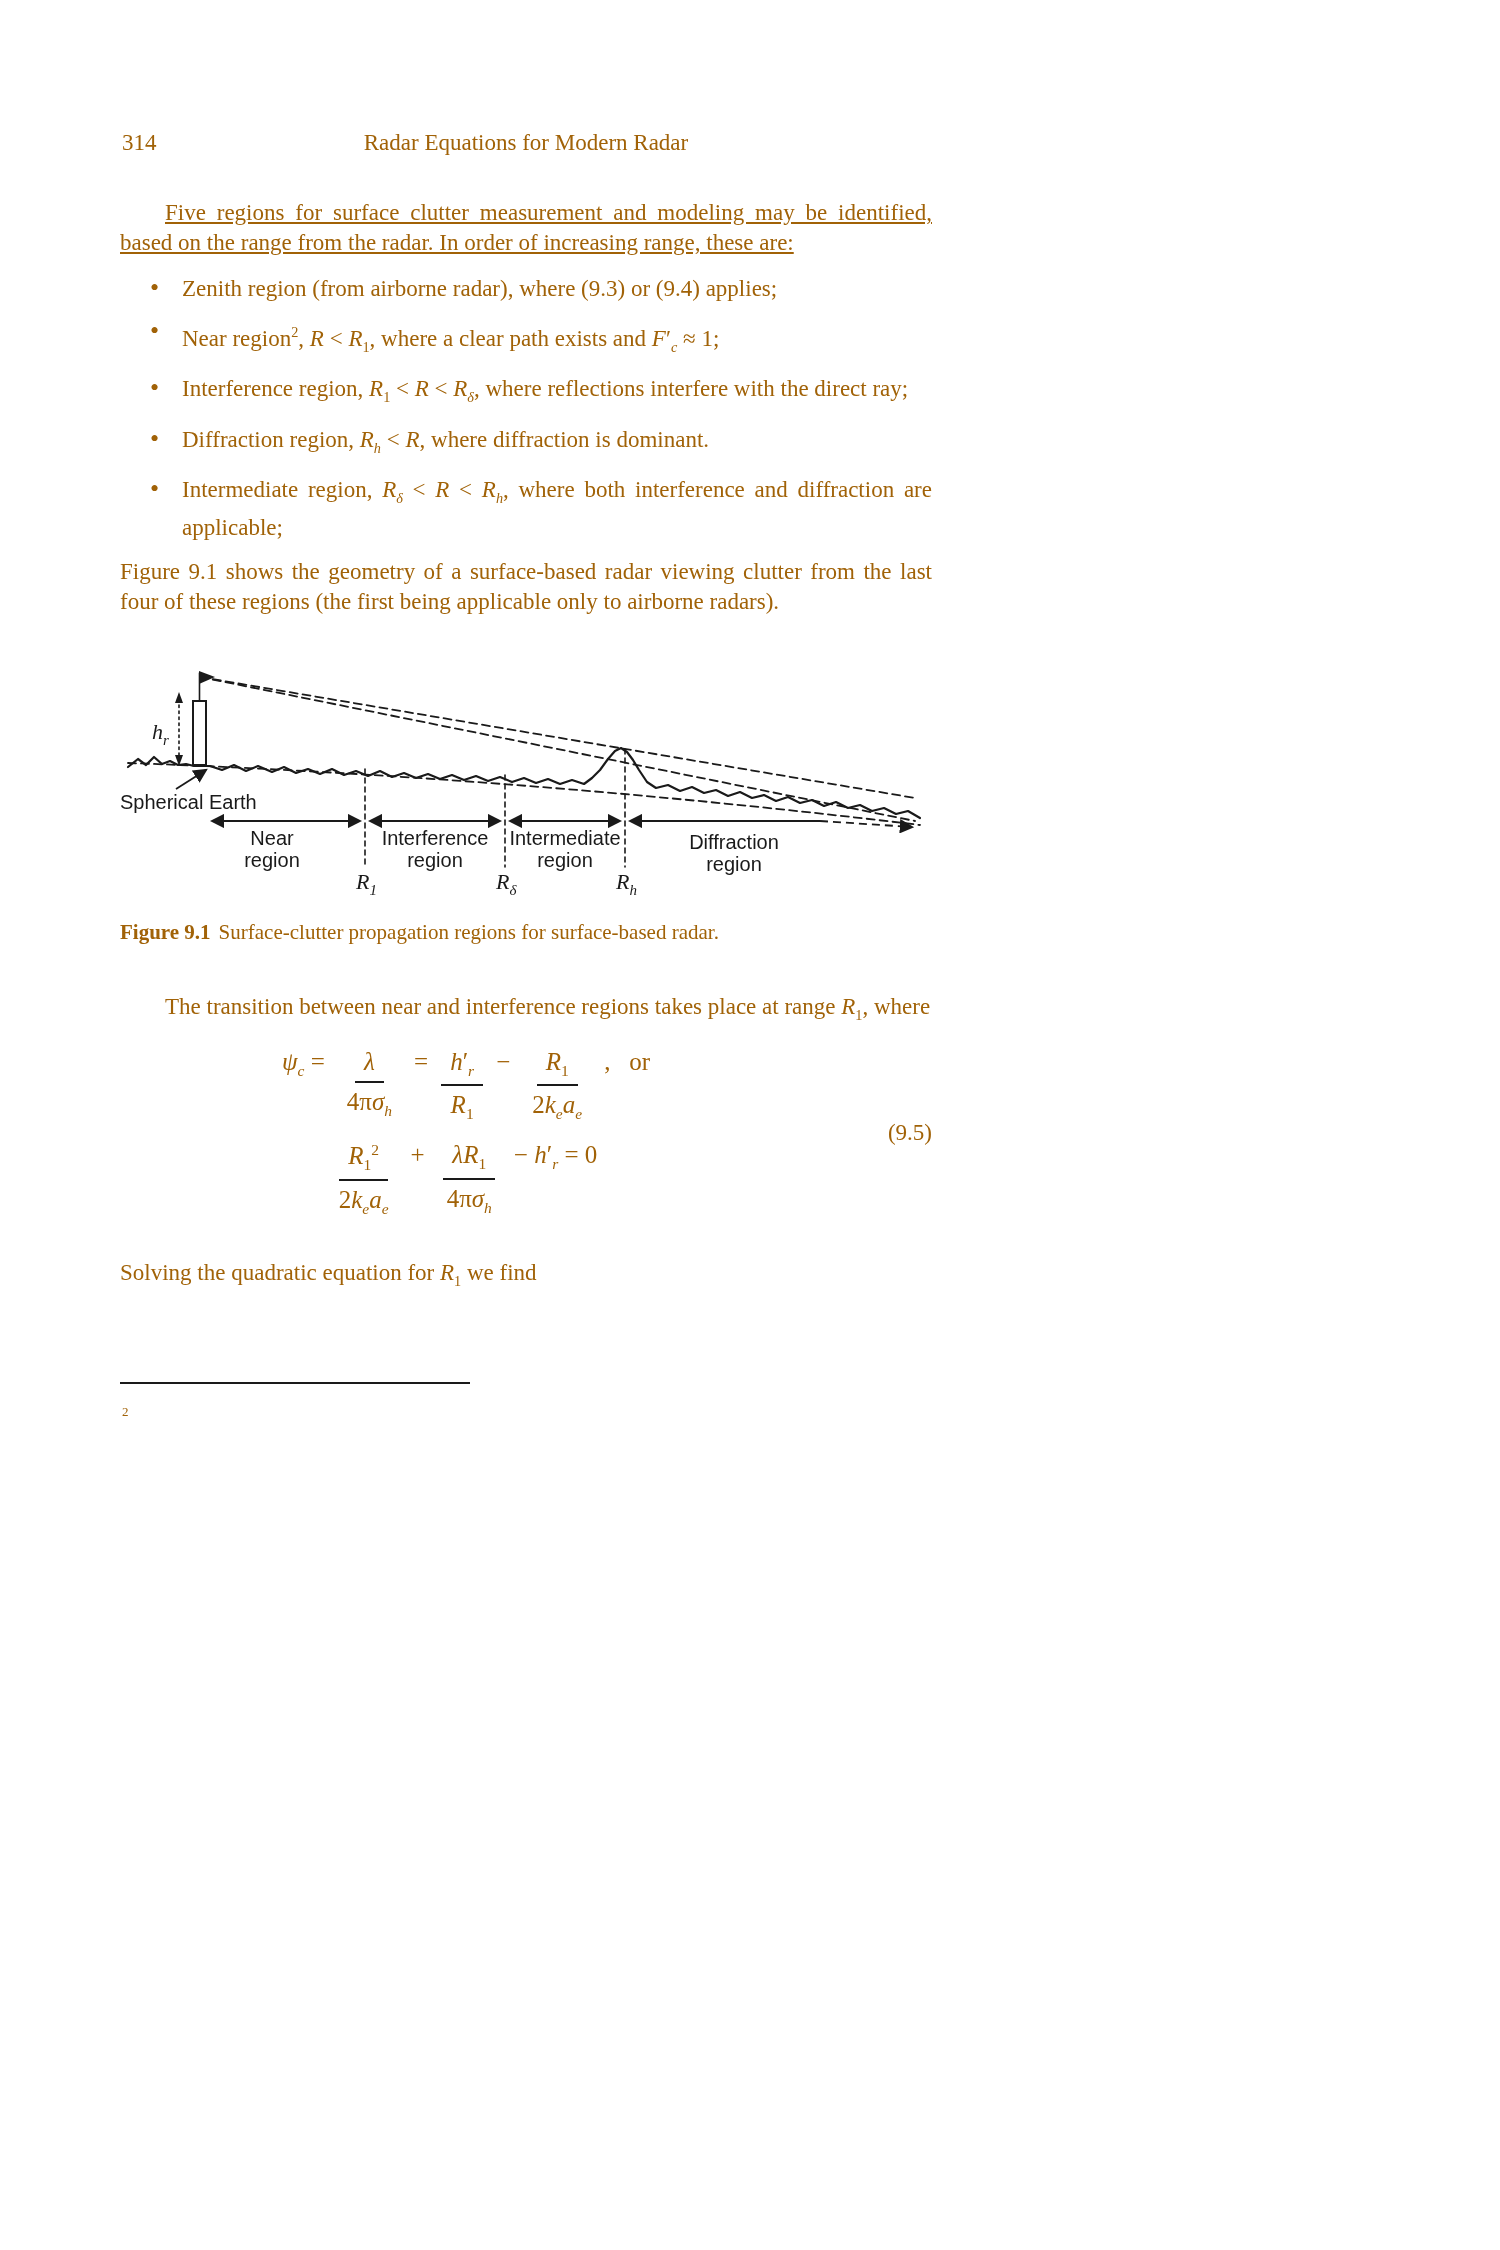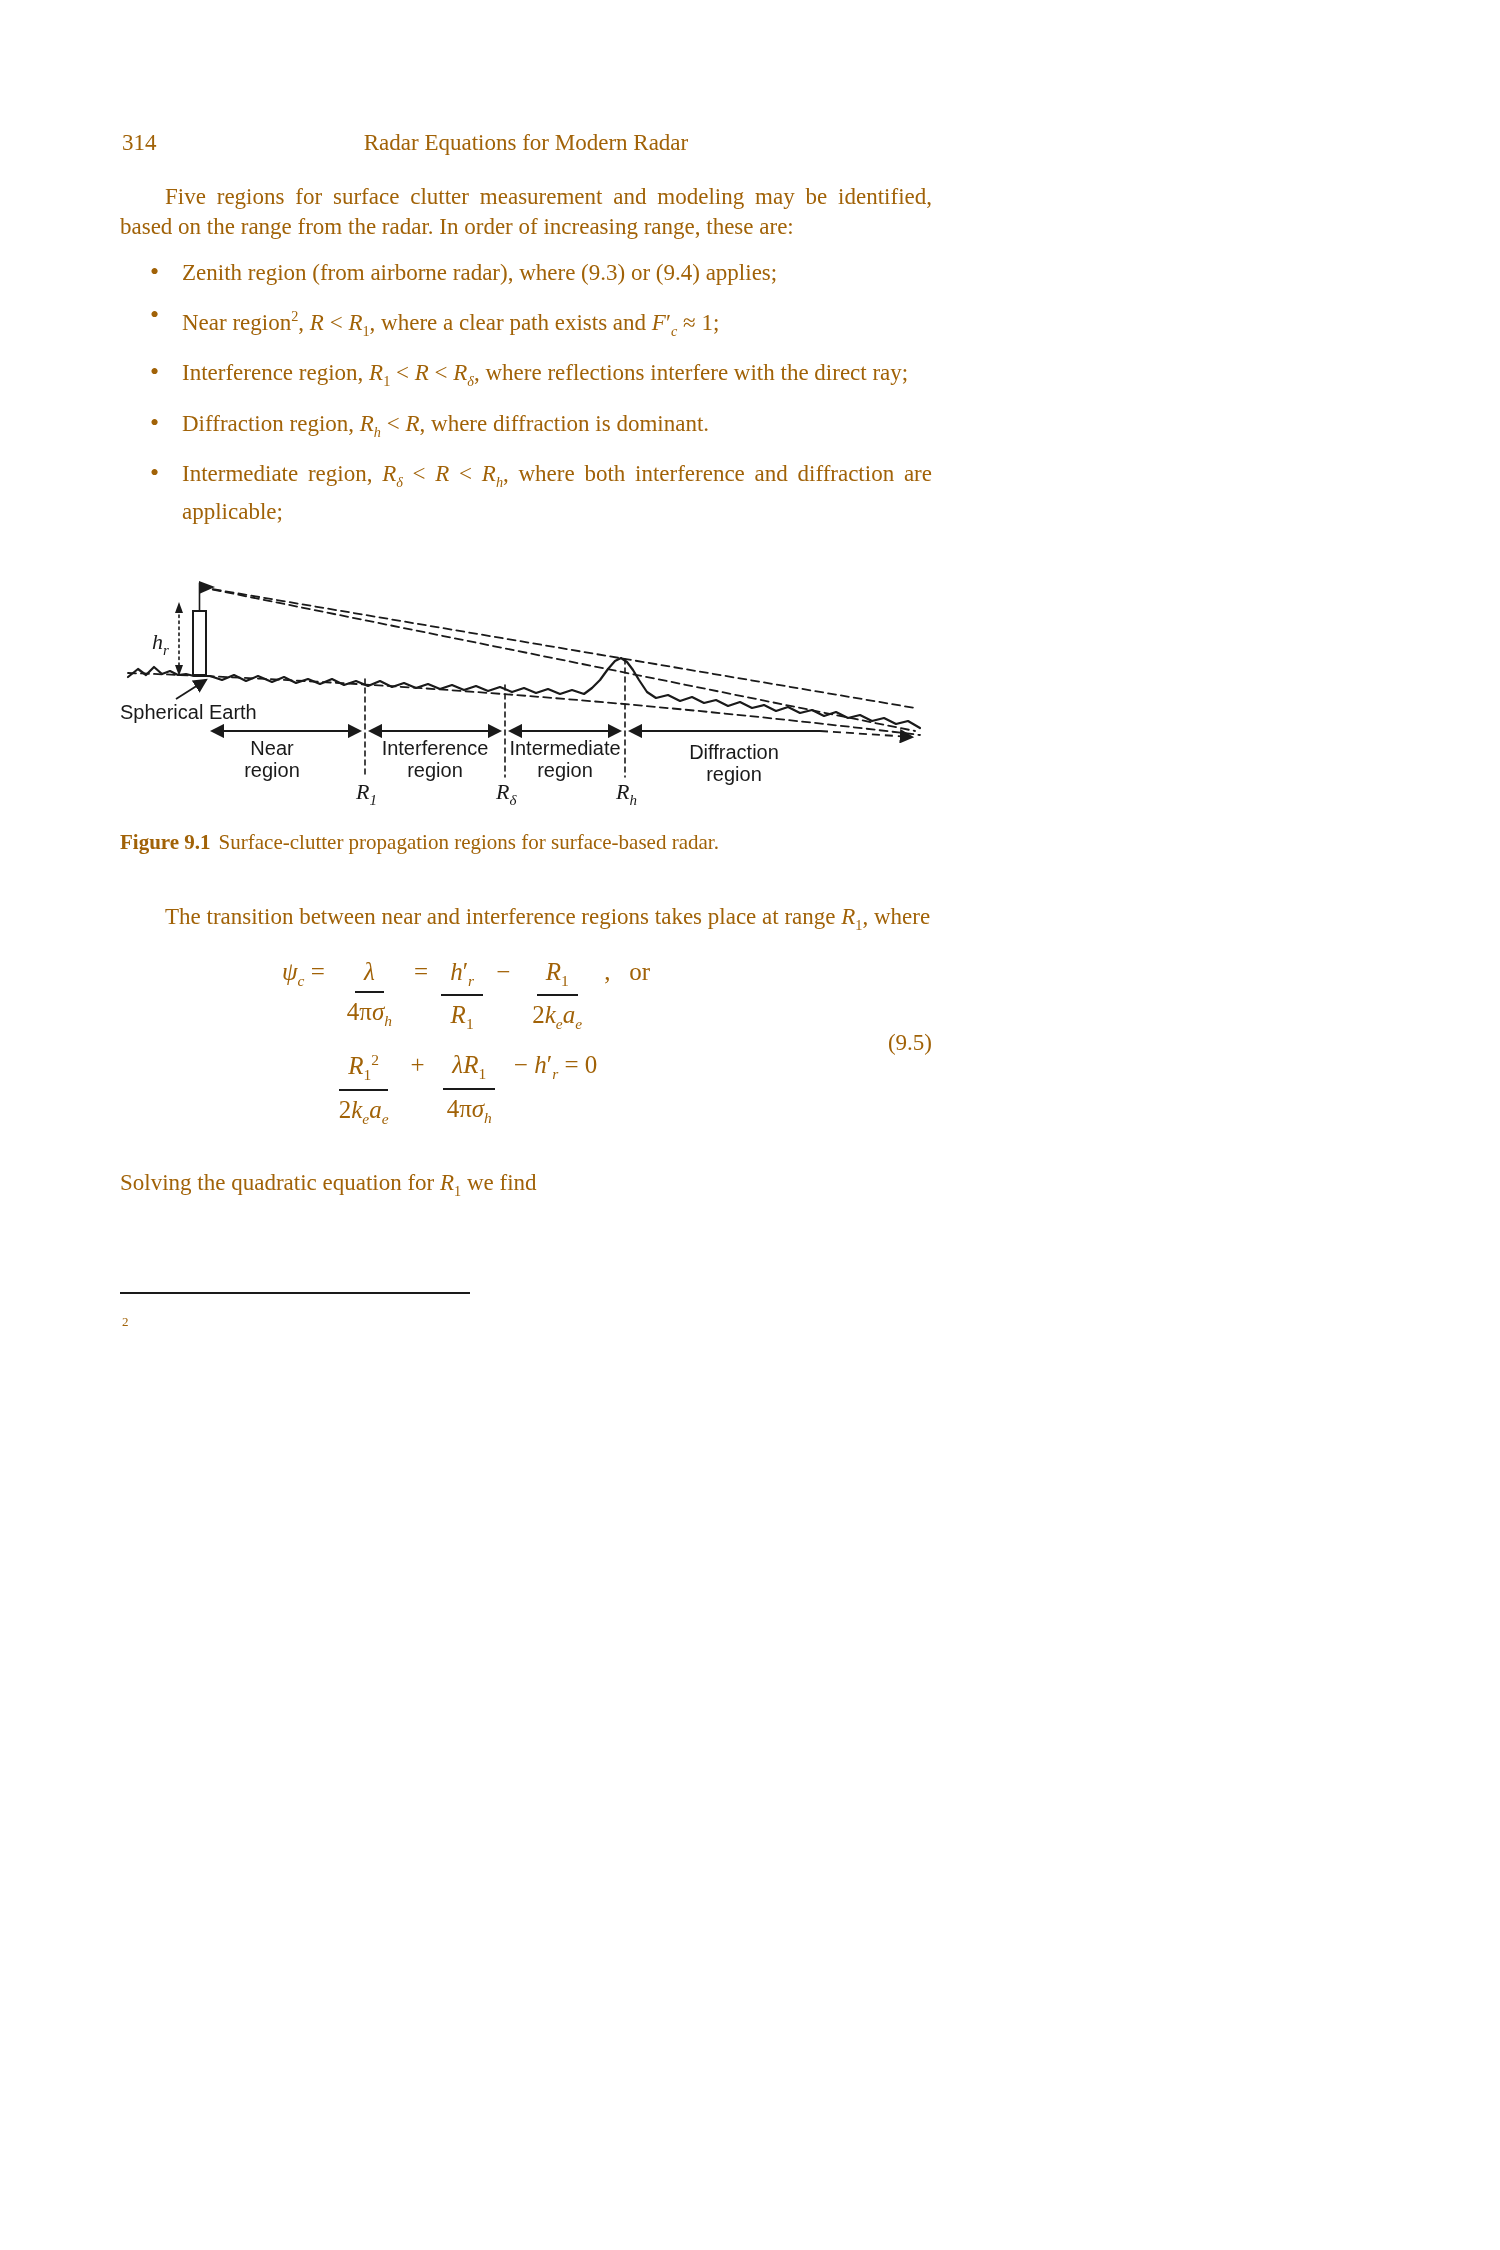--- a/index.html
+++ b/index.html
@@ -7,21 +7,21 @@
         font-family:"Liberation Serif",serif;font-size:23px;line-height:30px;overflow:hidden;}
   .content{position:absolute;left:120px;top:128px;width:812px;}
 
   .running-header{position:relative;height:34px;}
   .page-num{position:absolute;left:2px;top:0;}
   .run-title{display:block;text-align:center;}
 
   .para{margin:0;}
   .justify{text-align:justify;}
   .indent{text-indent:45px;}
-  .p-intro{margin-top:20px;}
+  .p-intro{margin-top:36px;text-decoration:underline;}
 
   .bullets{margin-top:16px;}
   .bullet{position:relative;padding-left:62px;margin-bottom:13px;text-align:justify;}
   .bullet::before{content:"\2022";position:absolute;left:30px;top:-1px;font-size:26px;}
 
   .p-figintro{margin-top:14px;}
 
   figure.fig{margin:44px 0 0 0;}
   .caption{margin:10px 0 0 0;font-size:21px;line-height:27px;}
   .caption b{margin-right:8px;}
@@ -71,20 +71,21 @@
     <p class="para justify indent p-intro">Five regions for surface clutter measurement and modeling may be identified, based on the range from the radar. In order of increasing range, these are:</p>
 
     <div class="bullets">
       <div class="bullet"><span>Zenith region (from airborne radar), where (9.3) or (9.4) applies;</span></div>
       <div class="bullet"><span>Near region<sup>2</sup>, <i>R</i> &lt; <i>R</i><sub>1</sub>, where a clear path exists and <i>F</i>′<sub><i>c</i></sub> ≈ 1;</span></div>
       <div class="bullet"><span>Interference region, <i>R</i><sub>1</sub> &lt; <i>R</i> &lt; <i>R</i><sub><i>δ</i></sub>, where reflections interfere with the direct ray;</span></div>
       <div class="bullet"><span>Diffraction region, <i>R</i><sub><i>h</i></sub> &lt; <i>R</i>, where diffraction is dominant.</span></div>
       <div class="bullet"><span>Intermediate region, <i>R</i><sub><i>δ</i></sub> &lt; <i>R</i> &lt; <i>R</i><sub><i>h</i></sub>, where both interference and diffraction are applicable;</span></div>
     </div>
 
+    <p class="para justify p-figintro">Figure 9.1 shows the geometry of a surface-based radar viewing clutter from the last four of these regions (the first being applicable only to airborne radars).</p>
 
     <figure class="fig">
       <svg width="812" height="240" viewBox="0 0 812 240">
         <defs>
           <marker id="arr" viewBox="0 0 10 10" refX="8.5" refY="5" markerWidth="8" markerHeight="8" orient="auto-start-reverse">
             <path d="M0,0 L10,5 L0,10 z" fill="#1a1a1a"></path>
           </marker>
         </defs>
 
         <path class="fig-line dash" d="M8,102 Q400,116 800,164"></path>

